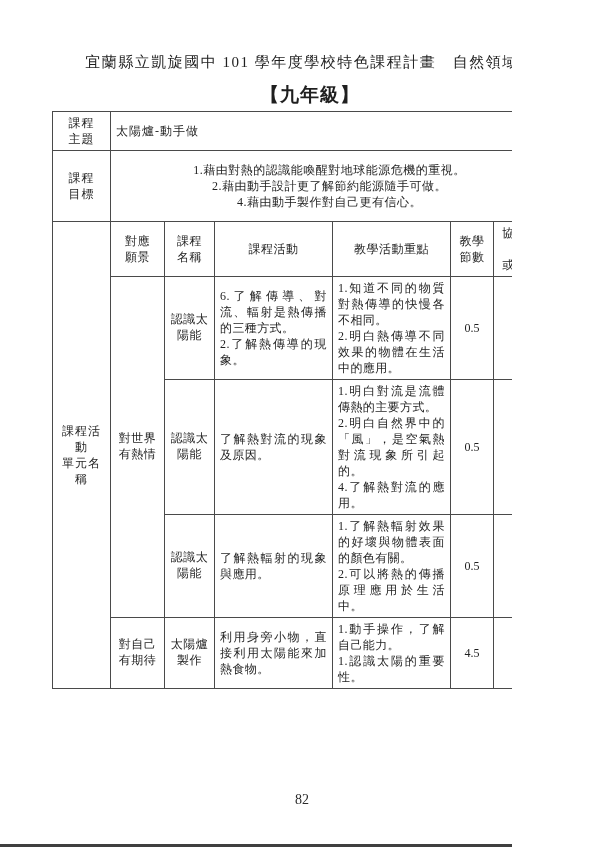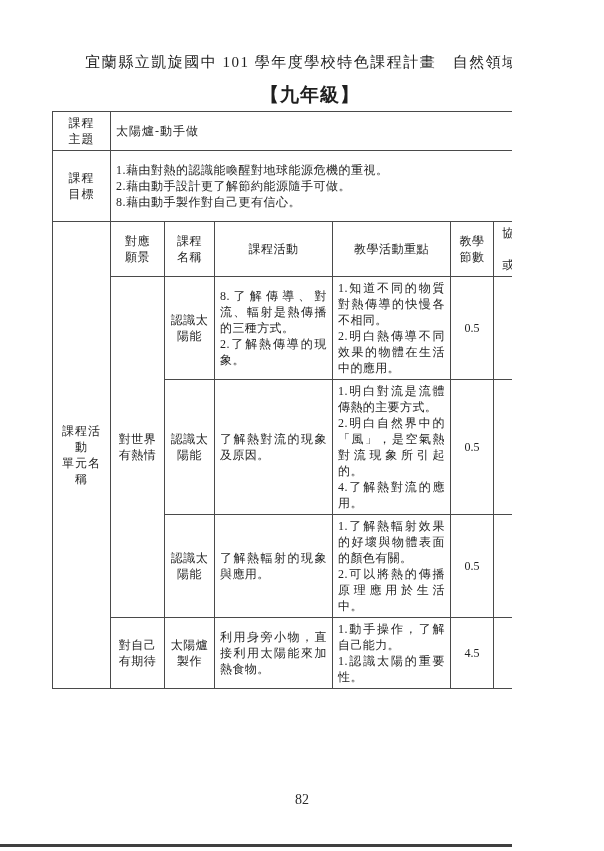--- a/index.html
+++ b/index.html
@@ -47,31 +47,33 @@
   }
   td.theme-val{
     font-size:14px;
     letter-spacing:1px;
     padding-left:9px;
   }
   td.goals{
     padding-left:9px;
     line-height:17px;
     letter-spacing:0.5px;
+    text-align:center;
   }
   td.hdr{
     text-align:center;
     line-height:15px;
     letter-spacing:0.5px;
     padding:2px 2px;
   }
   td.center{
     text-align:center;
     line-height:16px;
     letter-spacing:0.5px;
+    font-family:Liberation Mono, monospace;
   }
   td.txt{
     text-align:justify;
     line-height:16px;
     letter-spacing:0.4px;
     padding:4px 5px;
     vertical-align:middle;
   }
   td.num{
     text-align:center;
@@ -128,21 +130,21 @@
     </tr>
 
     <tr class="r2">
       <td class="lbl">
         <div>課程</div>
         <div>目標</div>
       </td>
       <td class="goals" colspan="6">
         <div>1.藉由對熱的認識能喚醒對地球能源危機的重視。</div>
         <div>2.藉由動手設計更了解節約能源隨手可做。</div>
-        <div>8.藉由動手製作對自己更有信心。</div>
+        <div>4.藉由動手製作對自己更有信心。</div>
       </td>
     </tr>
 
     <tr class="r3">
       <td class="lbl" rowspan="5">
         <div>課程活動</div>
         <div>單元名稱</div>
       </td>
       <td class="hdr">
         <div>對應</div>
@@ -167,21 +169,21 @@
     <tr class="r4">
       <td class="center" rowspan="3">
         <div>對世界</div>
         <div>有熱情</div>
       </td>
       <td class="center">
         <div>認識太</div>
         <div>陽能</div>
       </td>
       <td class="txt">
-        <div>8.了解傳導、對流、輻射是熱傳播的三種方式。</div>
+        <div>6.了解傳導、對流、輻射是熱傳播的三種方式。</div>
         <div>2.了解熱傳導的現象。</div>
       </td>
       <td class="txt">
         <div>1.知道不同的物質對熱傳導的快慢各不相同。</div>
         <div>2.明白熱傳導不同效果的物體在生活中的應用。</div>
       </td>
       <td class="num">0.5</td>
       <td class="num"></td>
     </tr>
 

